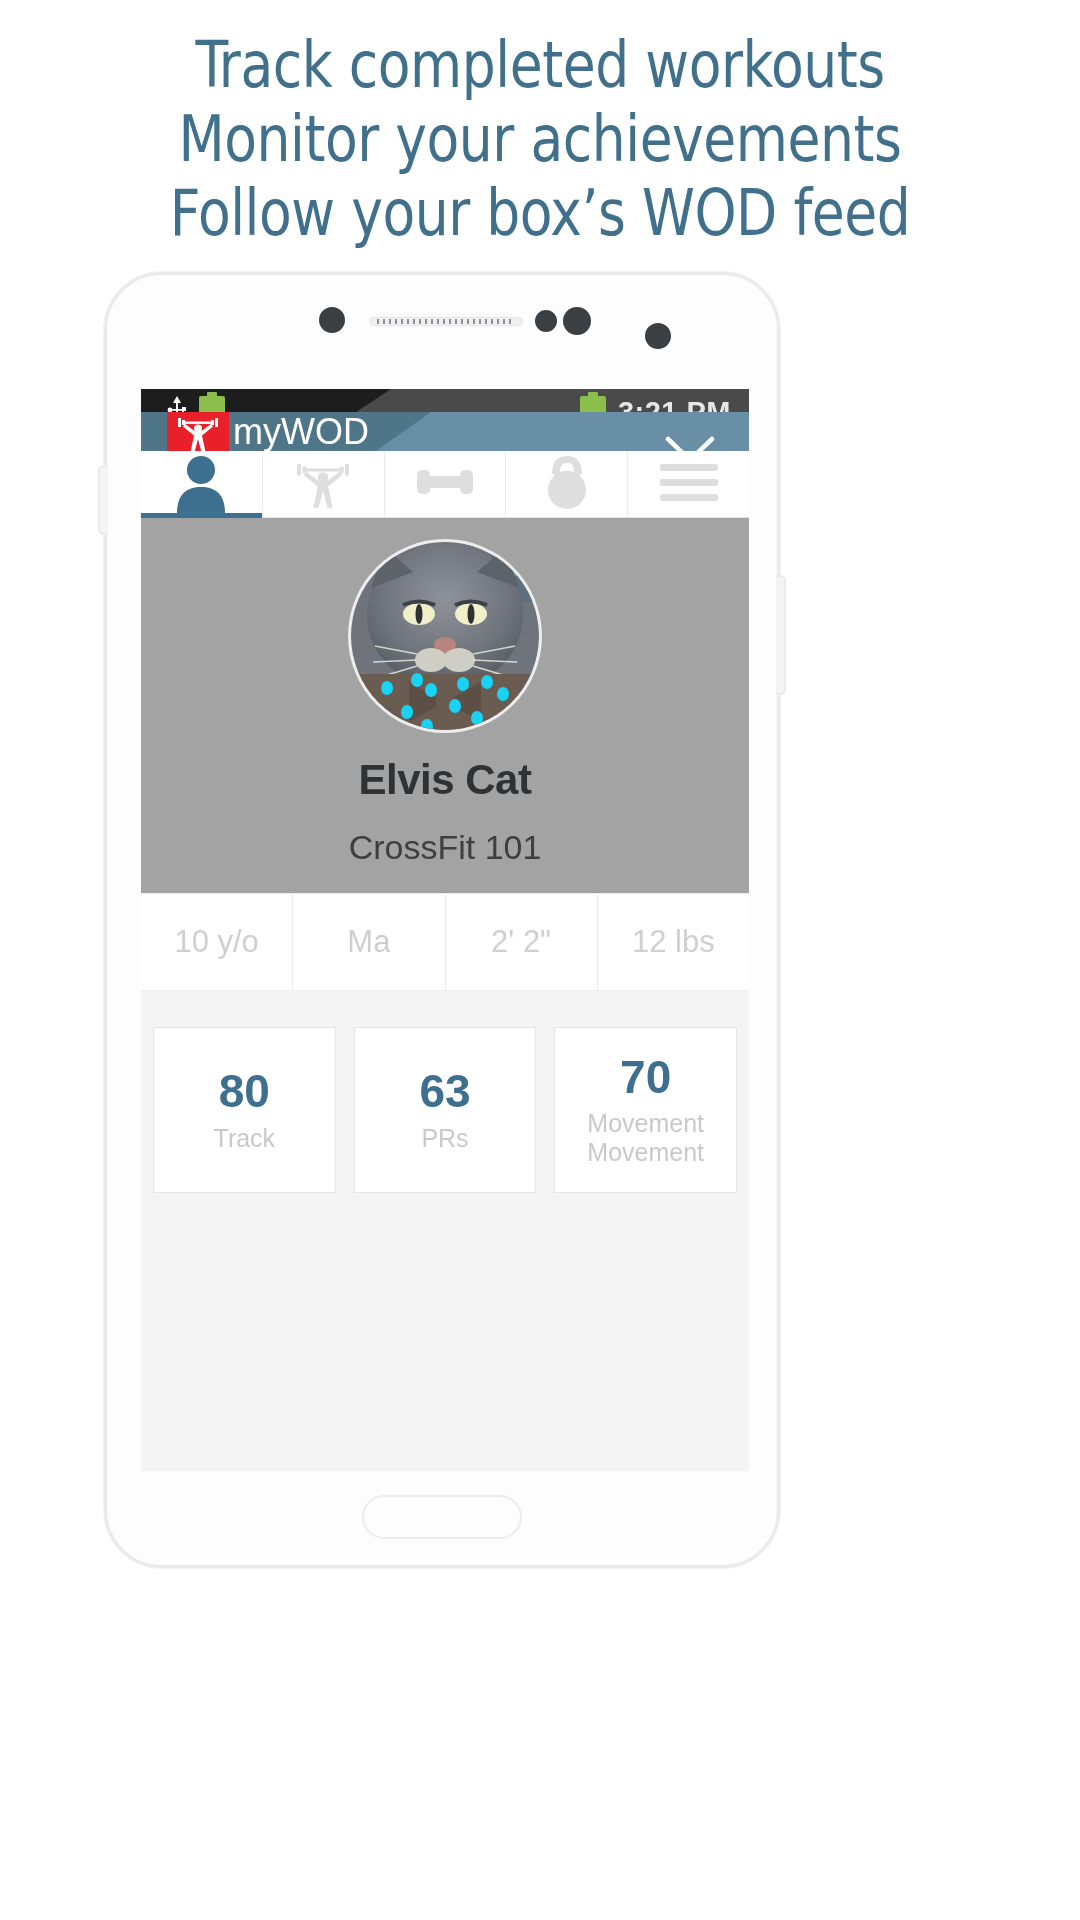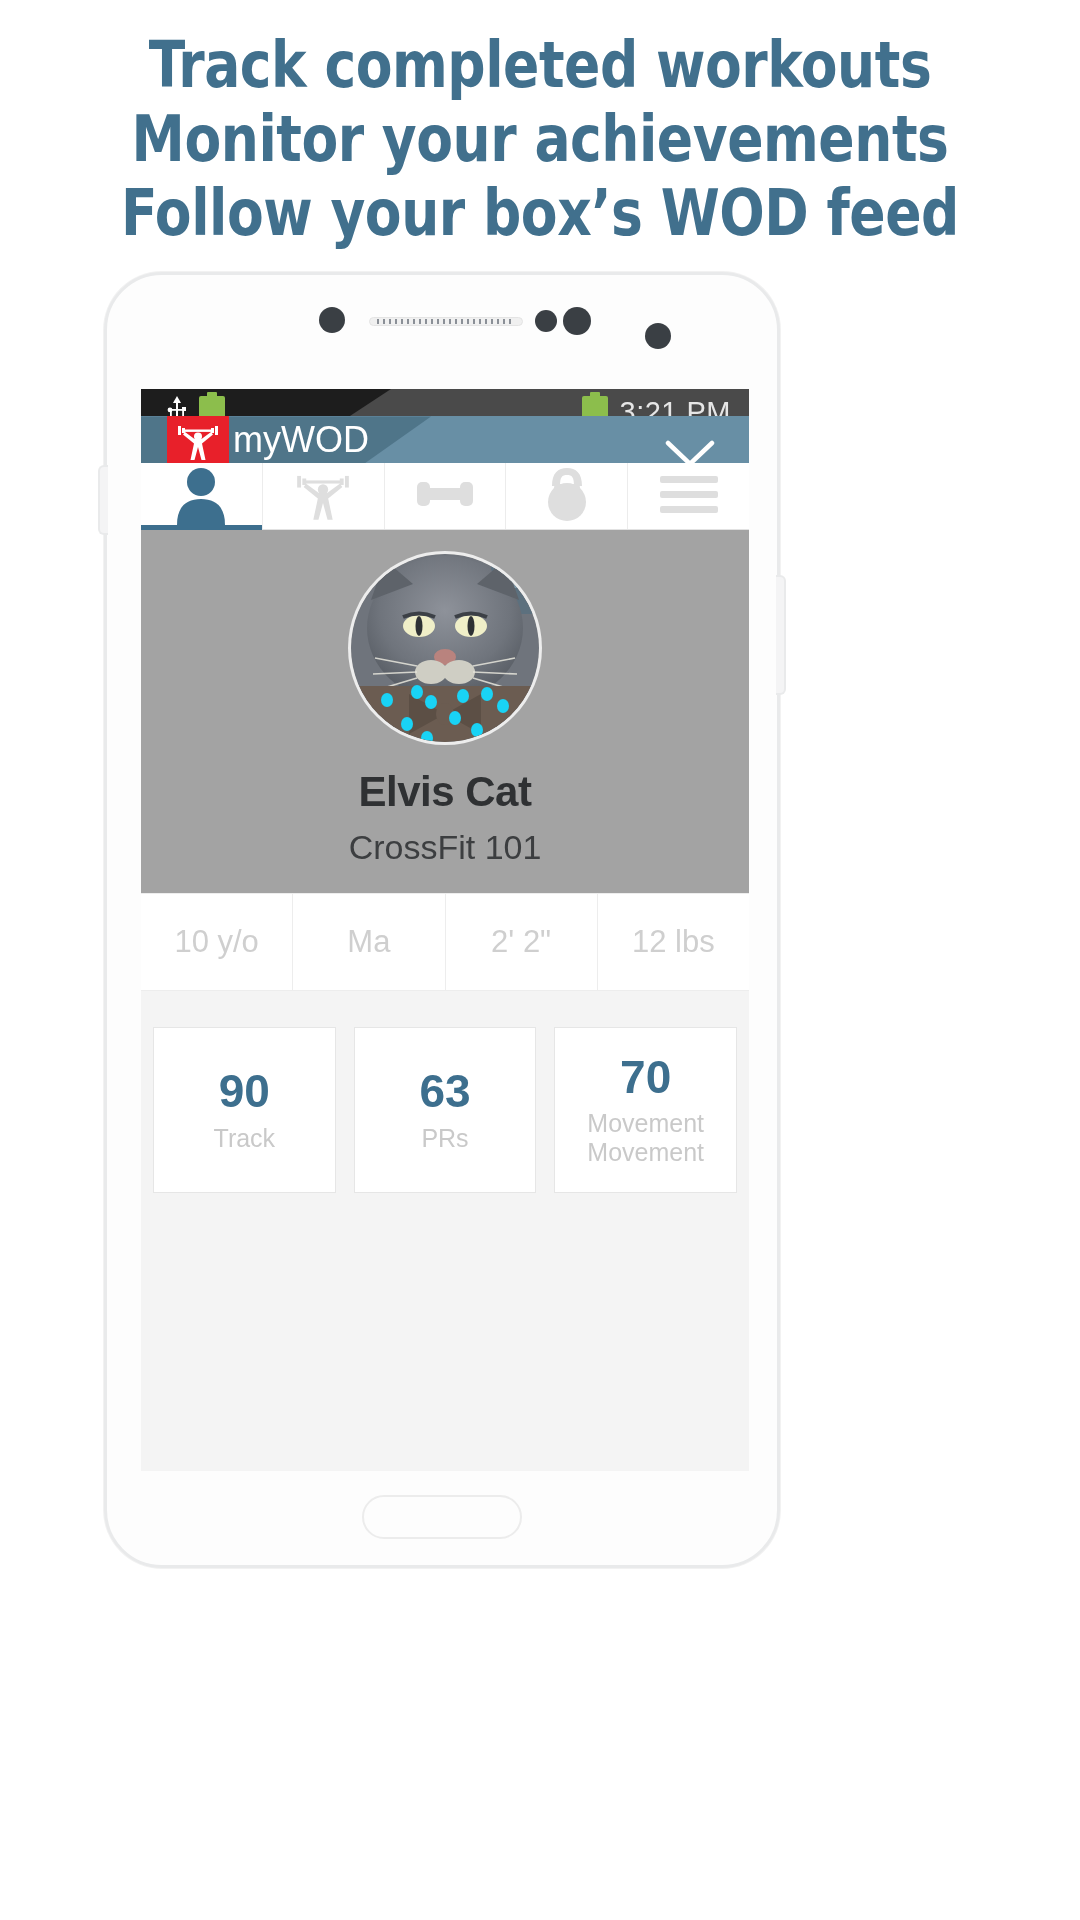--- a/index.html
+++ b/index.html
@@ -10,21 +10,21 @@
     overflow:hidden;
   }
   .page{ position:relative; width:1080px; height:1920px; background:#fff; }
 
   
   .headline{
     position:absolute; top:28px; left:0; width:1080px;
     text-align:center;
     color:#41708d;
     font-family:"DejaVu Sans Condensed","Liberation Sans", sans-serif;
-    font-weight:700;
+    font-weight:400;
     font-size:64px;
     line-height:74px;
     letter-spacing:-0.5px;
   }
   .headline div{ white-space:nowrap; transform:scaleX(0.93); }
 
   
   .phone{
     position:absolute; left:104px; top:272px;
     width:676px; height:1296px;
@@ -66,20 +66,21 @@
     position:absolute; left:34px; top:114px;
     width:608px; height:1082px;
     background:#ffffff; overflow:hidden;
   }
 
   
   .statusbar{
     position:relative; height:46px; width:100%;
     background:#4a4a4a;
     overflow:hidden;
+    font-weight:bold;
   }
   .sb-dark{
     position:absolute; left:0; top:0; height:46px; width:250px;
     background:#1d1d1d;
     clip-path:polygon(0 0,100% 0,72% 100%,0 100%);
   }
   .sb-left{
     position:absolute; left:26px; top:0; height:46px;
     display:flex; align-items:center; gap:12px; z-index:3;
   }
@@ -142,21 +143,21 @@
   .avatar{
     width:188px; height:188px; border-radius:50%;
     margin:0 auto; position:relative; overflow:hidden;
     box-shadow:0 0 0 3px #ededed;
   }
   .pname{
     margin-top:26px; font-size:42px; font-weight:bold; color:#2f3133;
     letter-spacing:-0.5px;
   }
   .pbox{
-    margin-top:12px; font-size:34px; color:#3c3e40; font-weight:300;
+    margin-top:24px; font-size:34px; color:#3c3e40; font-weight:300;
   }
 
   .metrics{
     display:flex; margin:26px 0 0 0; border-top:1px solid #ededed;
     border-bottom:1px solid #ededed; background:#fff;
   }
   .metric{
     flex:1; text-align:center; padding:30px 0;
     font-size:31px; color:#cfcfcf; font-weight:400;
     border-right:1px solid #ededed;
@@ -385,21 +386,21 @@
           <div class="metrics">
             <div class="metric">10 y/o</div>
             <div class="metric">Ma</div>
             <div class="metric">2' 2"</div>
             <div class="metric">12 lbs</div>
           </div>
         </div>
 
         <div class="cards-area">
           <div class="card">
-            <div class="card-num">90</div>
+            <div class="card-num">80</div>
             <div class="card-lbl">Track</div>
           </div>
           <div class="card">
             <div class="card-num">63</div>
             <div class="card-lbl">PRs</div>
           </div>
           <div class="card">
             <div class="card-num">70</div>
             <div class="card-lbl">Movement Movement</div>
           </div>

